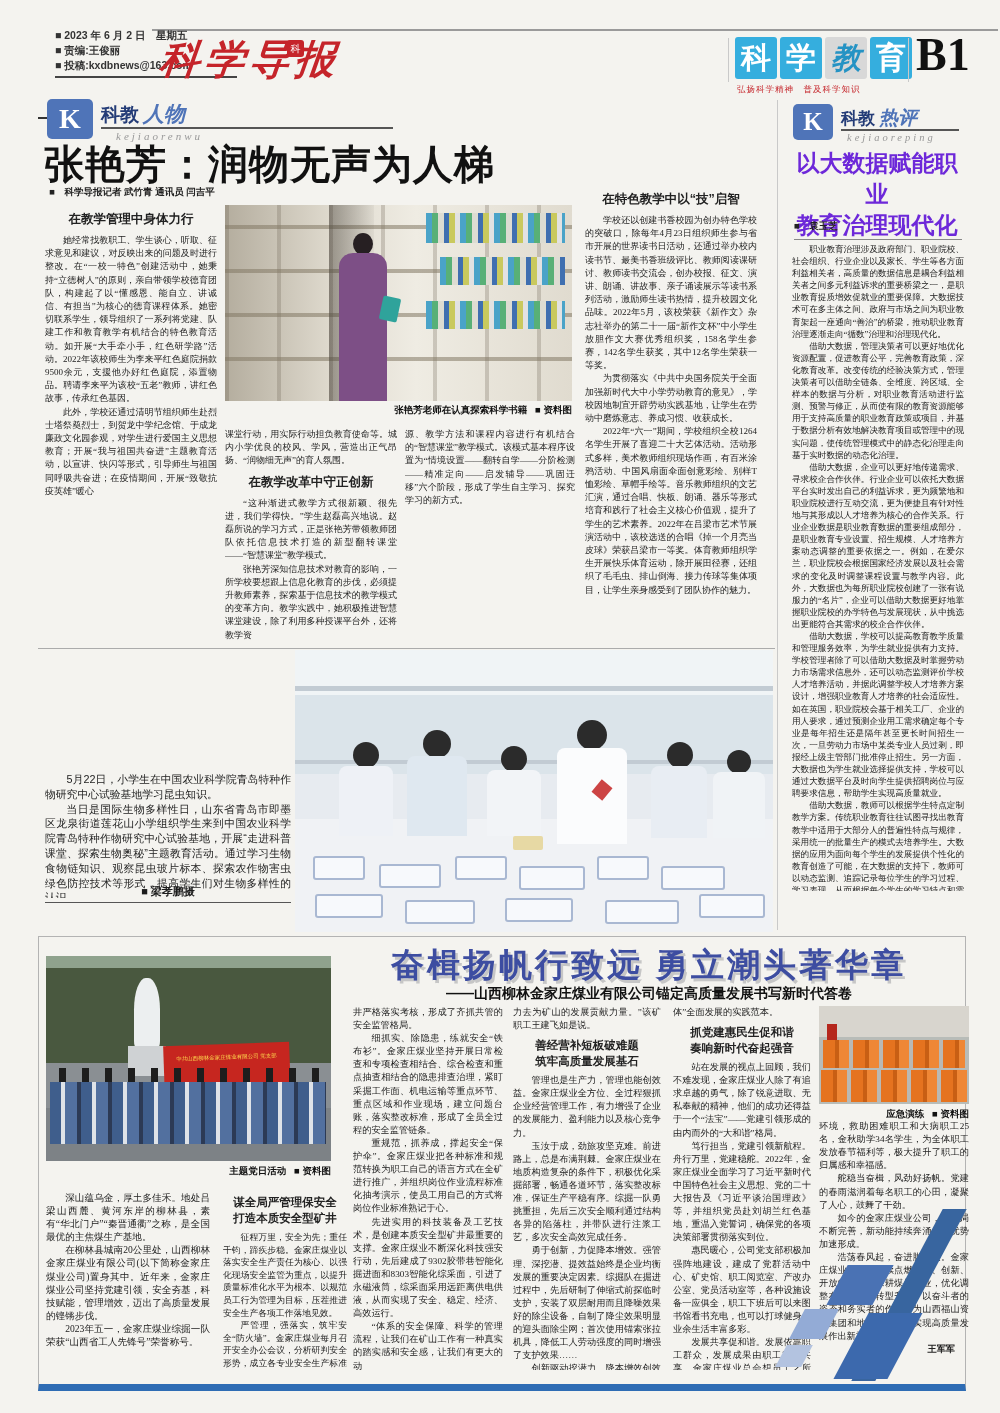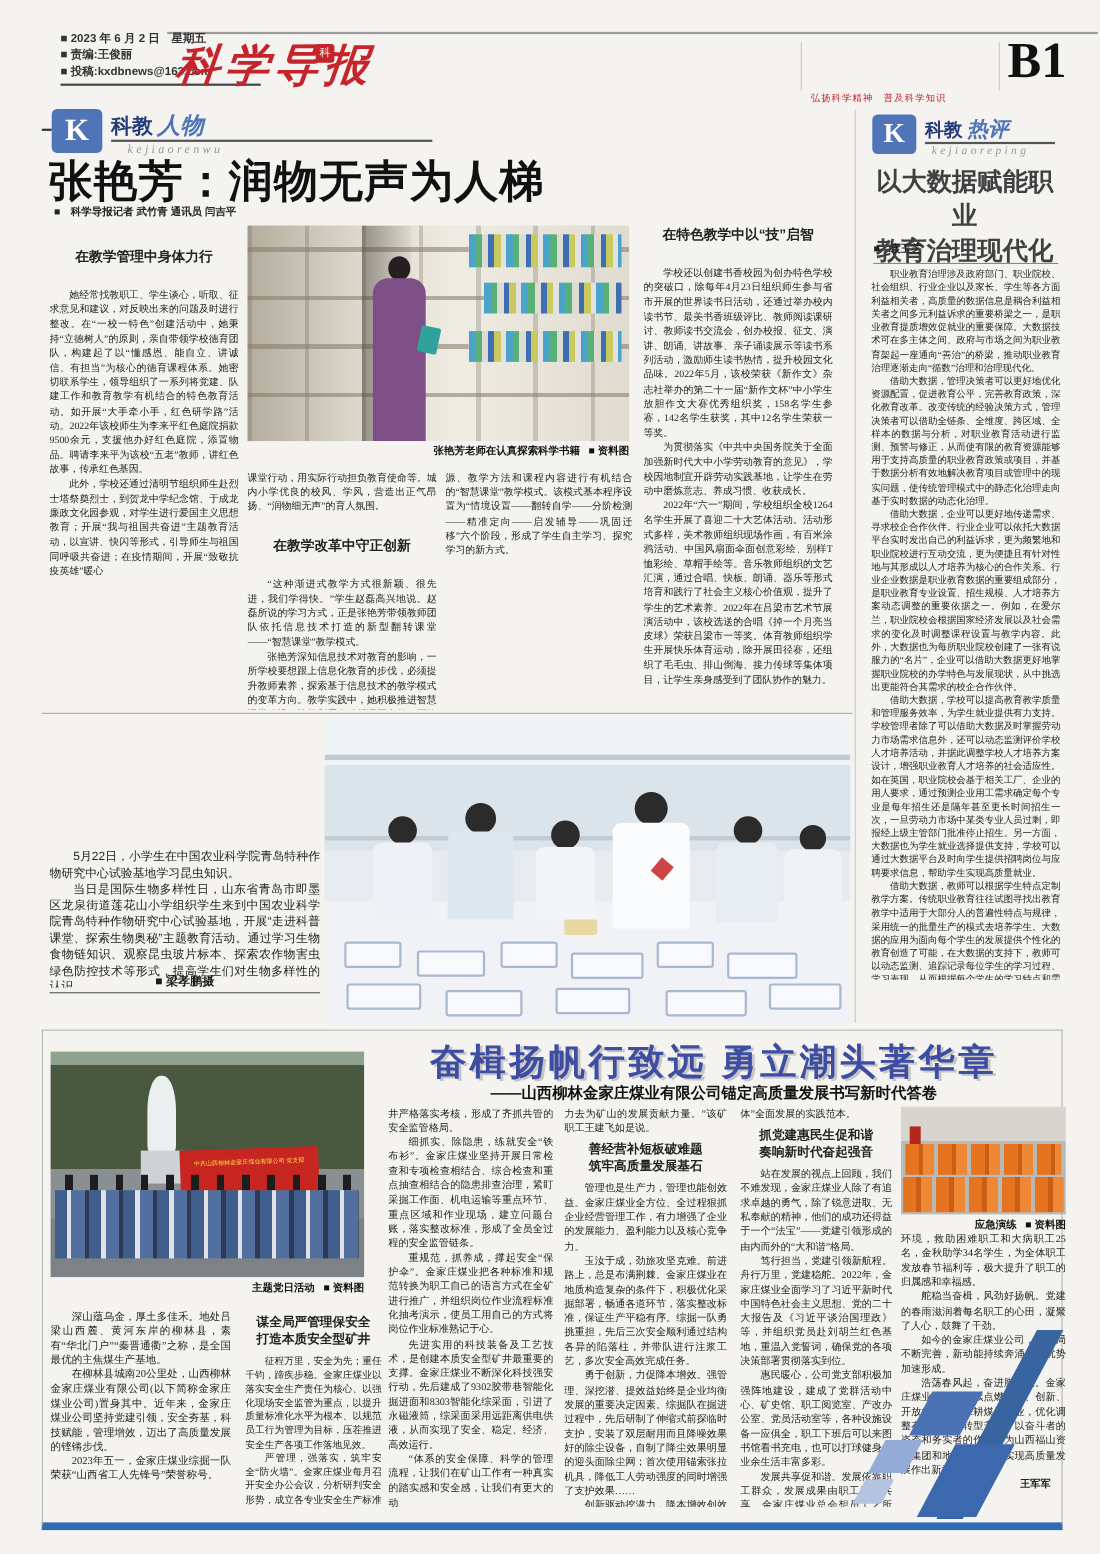--- a/index.html
+++ b/index.html
@@ -16,35 +16,35 @@
   .secblk.alt{background:#d8d8d8;color:#2593c4;font-style:italic;font-family:"Liberation Serif",serif;}
   .pageno{font-size:46px;font-weight:bold;font-family:"Liberation Serif",serif;color:#111;}
   .slogan{font-size:8.5px;color:#c5242a;font-family:"Liberation Sans",sans-serif;letter-spacing:1px;}
   
   .kbox{background:#4f74b8;border-radius:5px;color:#fff;font-family:"Liberation Serif",serif;font-weight:bold;text-align:center;}
   .bt1{font-family:"Liberation Sans",sans-serif;font-weight:900;color:#243c77;}
   .bt2{font-family:"Liberation Serif",serif;font-weight:bold;font-style:italic;color:#4f74b8;}
   .pinyin{font-style:italic;color:#999;font-family:"Liberation Serif",serif;letter-spacing:3px;}
   
   .hl-people{font-family:"Liberation Sans",sans-serif;font-weight:900;font-size:40px;letter-spacing:1px;color:#111;white-space:nowrap;}
-  .hl-side{font-family:Liberation Serif, serif;font-weight:900;font-size:23px;line-height:31px;text-align:center;color:#404040;}
+  .hl-side{font-family:Liberation Mono, monospace;font-weight:900;font-size:23px;line-height:31px;text-align:center;color:#6d28d9;}
   .hl-mid{font-family:"Liberation Sans",sans-serif;font-weight:900;font-size:25px;line-height:33px;text-align:center;color:#111;}
   .hl-co{font-family:"Liberation Sans",sans-serif;font-weight:900;font-size:33px;letter-spacing:3px;color:#3d4da1;
          text-shadow:2.5px 2.5px 0 #c6c6c6;text-align:center;white-space:nowrap;}
   .sub-co{font-family:"Liberation Sans",sans-serif;font-weight:bold;font-size:14px;text-align:center;color:#111;}
   
   .col{position:absolute;overflow:hidden;text-align:justify;}
   .col p{margin:0;text-indent:2em;}
   .col p.noind{text-indent:0;}
   .main-col{font-size:9px;line-height:13.2px;color:#222;}
   .side-col{font-size:8.6px;line-height:12.1px;color:#222;}
   .co-col{font-size:9.2px;line-height:13.1px;color:#222;}
   .mid-col{font-family:"Liberation Sans",sans-serif;font-size:10.8px;line-height:14.8px;font-weight:500;color:#222;}
   .colsub{font-family:"Liberation Sans",sans-serif;font-weight:bold;text-align:center;text-indent:0 !important;
-          font-size:12.5px;margin:20px 0 !important;line-height:17px;}
+          font-size:12.5px;margin:6px 0 !important;line-height:17px;}
   .colsub.sm{font-size:11.5px;line-height:16px;margin:5px 0 !important;}
   .byline{font-family:"Liberation Sans",sans-serif;font-weight:bold;font-size:9.5px;color:#222;}
   .caption{font-family:"Liberation Sans",sans-serif;font-weight:bold;font-size:9.5px;color:#111;text-align:right;}
   .credit{font-family:"Liberation Sans",sans-serif;font-weight:bold;font-size:11px;text-align:center;}
   .sig{text-align:right;font-weight:bold;text-indent:0 !important;padding-right:14px;}
   
   .photo{position:absolute;overflow:hidden;}
   .ph-books{background:linear-gradient(90deg,#b4ad9e 0%,#ded9cd 30%,#efece3 55%,#e0dbcf 100%);}
   .shelves{position:absolute;inset:0;background:repeating-linear-gradient(0deg,transparent 0 40px,rgba(130,120,100,.55) 40px 44px),
            repeating-linear-gradient(90deg,rgba(110,100,85,.28) 0 4px,transparent 4px 52px);}
@@ -78,20 +78,23 @@
   <div class="abs hdr-info" style="left:55px;top:28px;">
     <div>■ 2023 年 6 月 2 日　星期五</div>
     <div>■ 责编:王俊丽</div>
     <div>■ 投稿:kxdbnews@163.com</div>
   </div>
   <div class="rule" style="left:55px;top:76px;width:182px;height:1.5px;background:#444;"></div>
   <div class="abs masthead" style="left:160px;top:32px;">科学导报</div>
   <div class="abs seal" style="left:287px;top:40px;">科</div>
 
   <div class="vline" style="left:728px;top:38px;height:44px;"></div>
+  <div class="abs" style="left:735px;top:37px;">
+    <span class="secblk">科</span><span class="secblk">学</span><span class="secblk alt">教</span><span class="secblk">育</span>
+  </div>
   <div class="vline" style="left:908px;top:38px;height:44px;"></div>
   <div class="abs pageno" style="left:916px;top:28px;">B1</div>
   <div class="abs slogan" style="left:737px;top:84px;">弘扬科学精神　普及科学知识</div>
 
   <div class="rule" style="left:38px;top:117px;width:9px;height:2px;background:#333;"></div>
   <div class="abs kbox" style="left:47px;top:99px;width:46px;height:40px;font-size:28px;line-height:40px;">K</div>
   <div class="abs" style="left:101px;top:100px;">
     <span class="bt1" style="font-size:19px;">科教</span>
     <span class="bt2" style="font-size:21px;">人物</span>
   </div>

